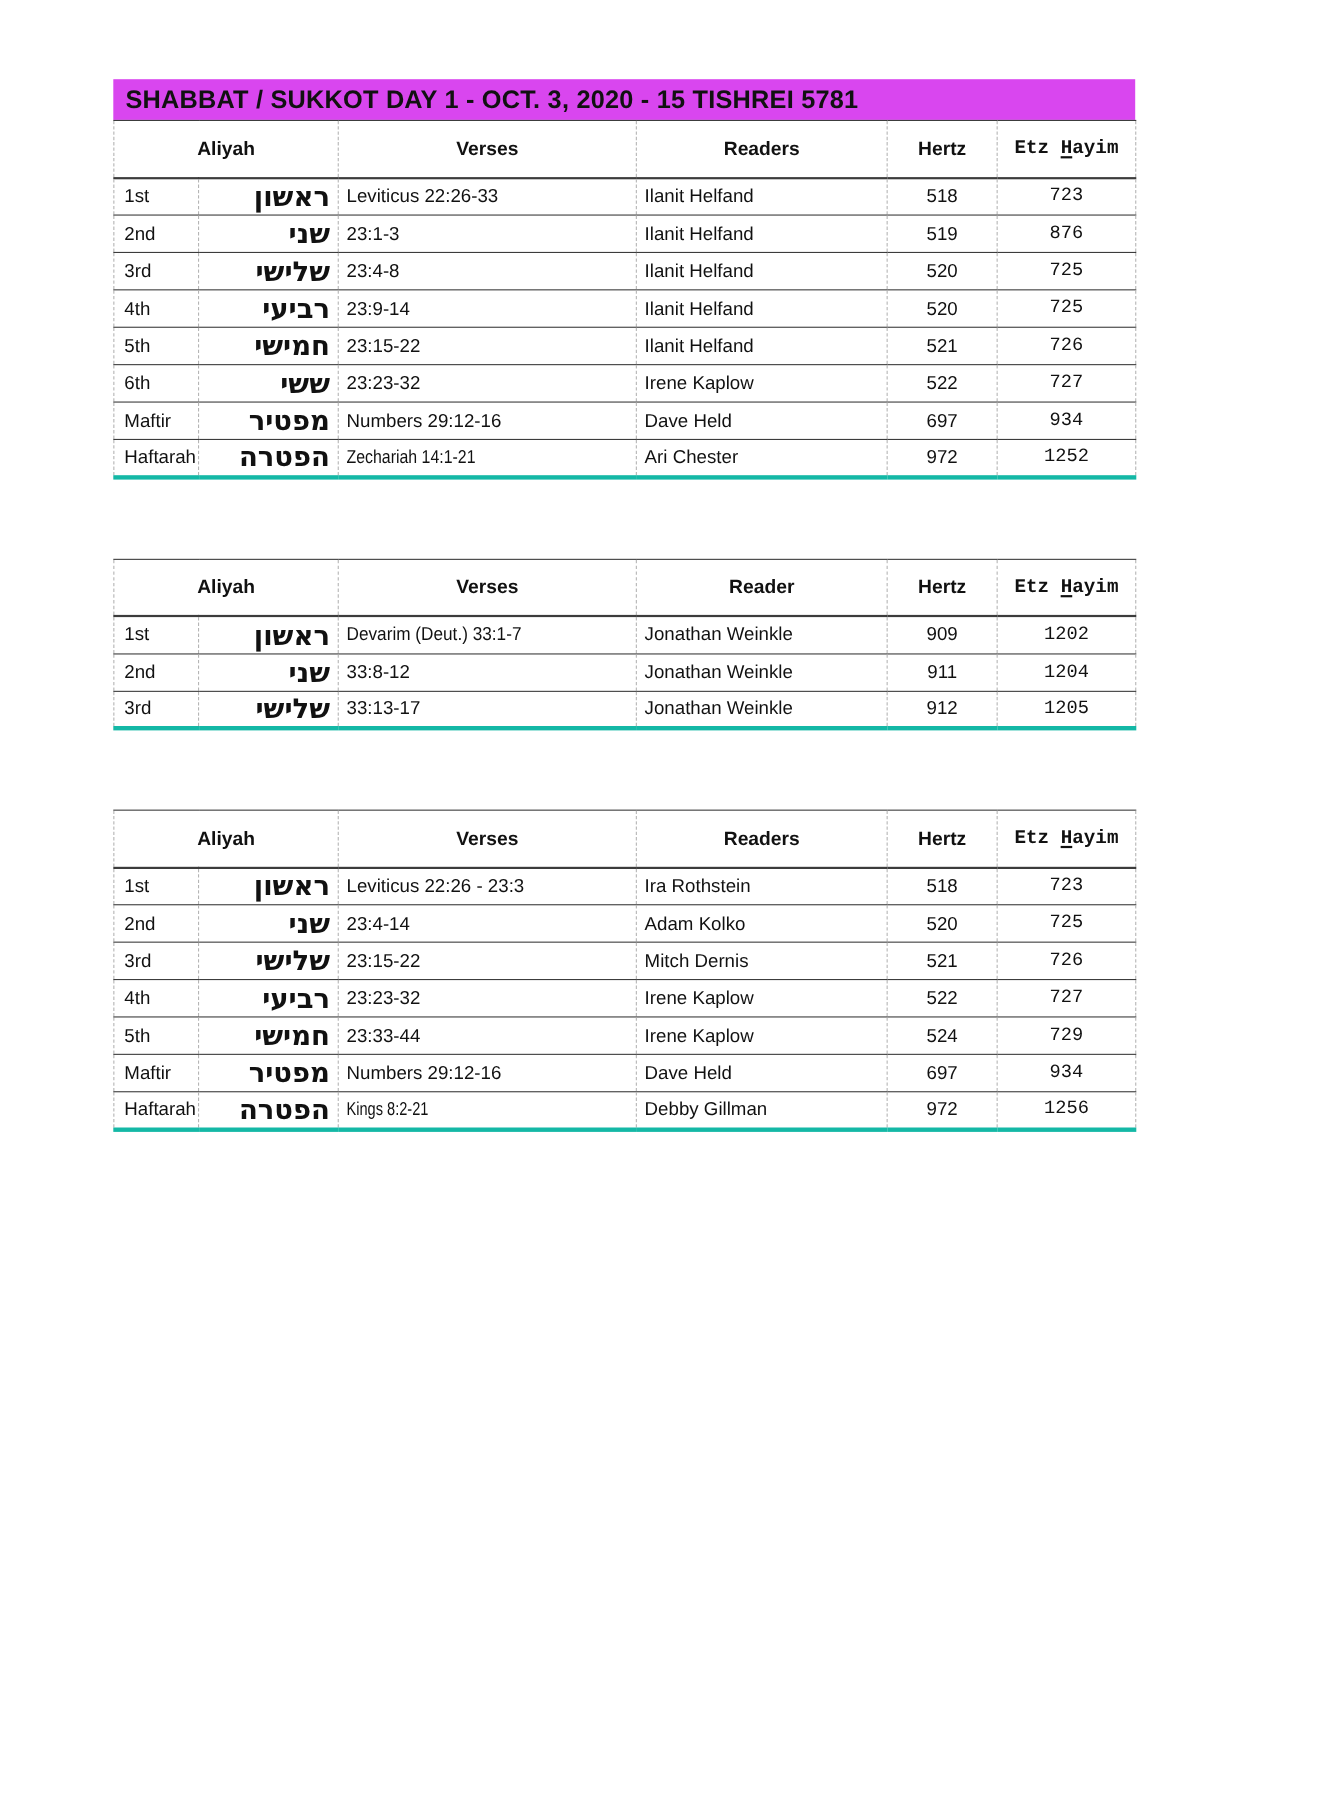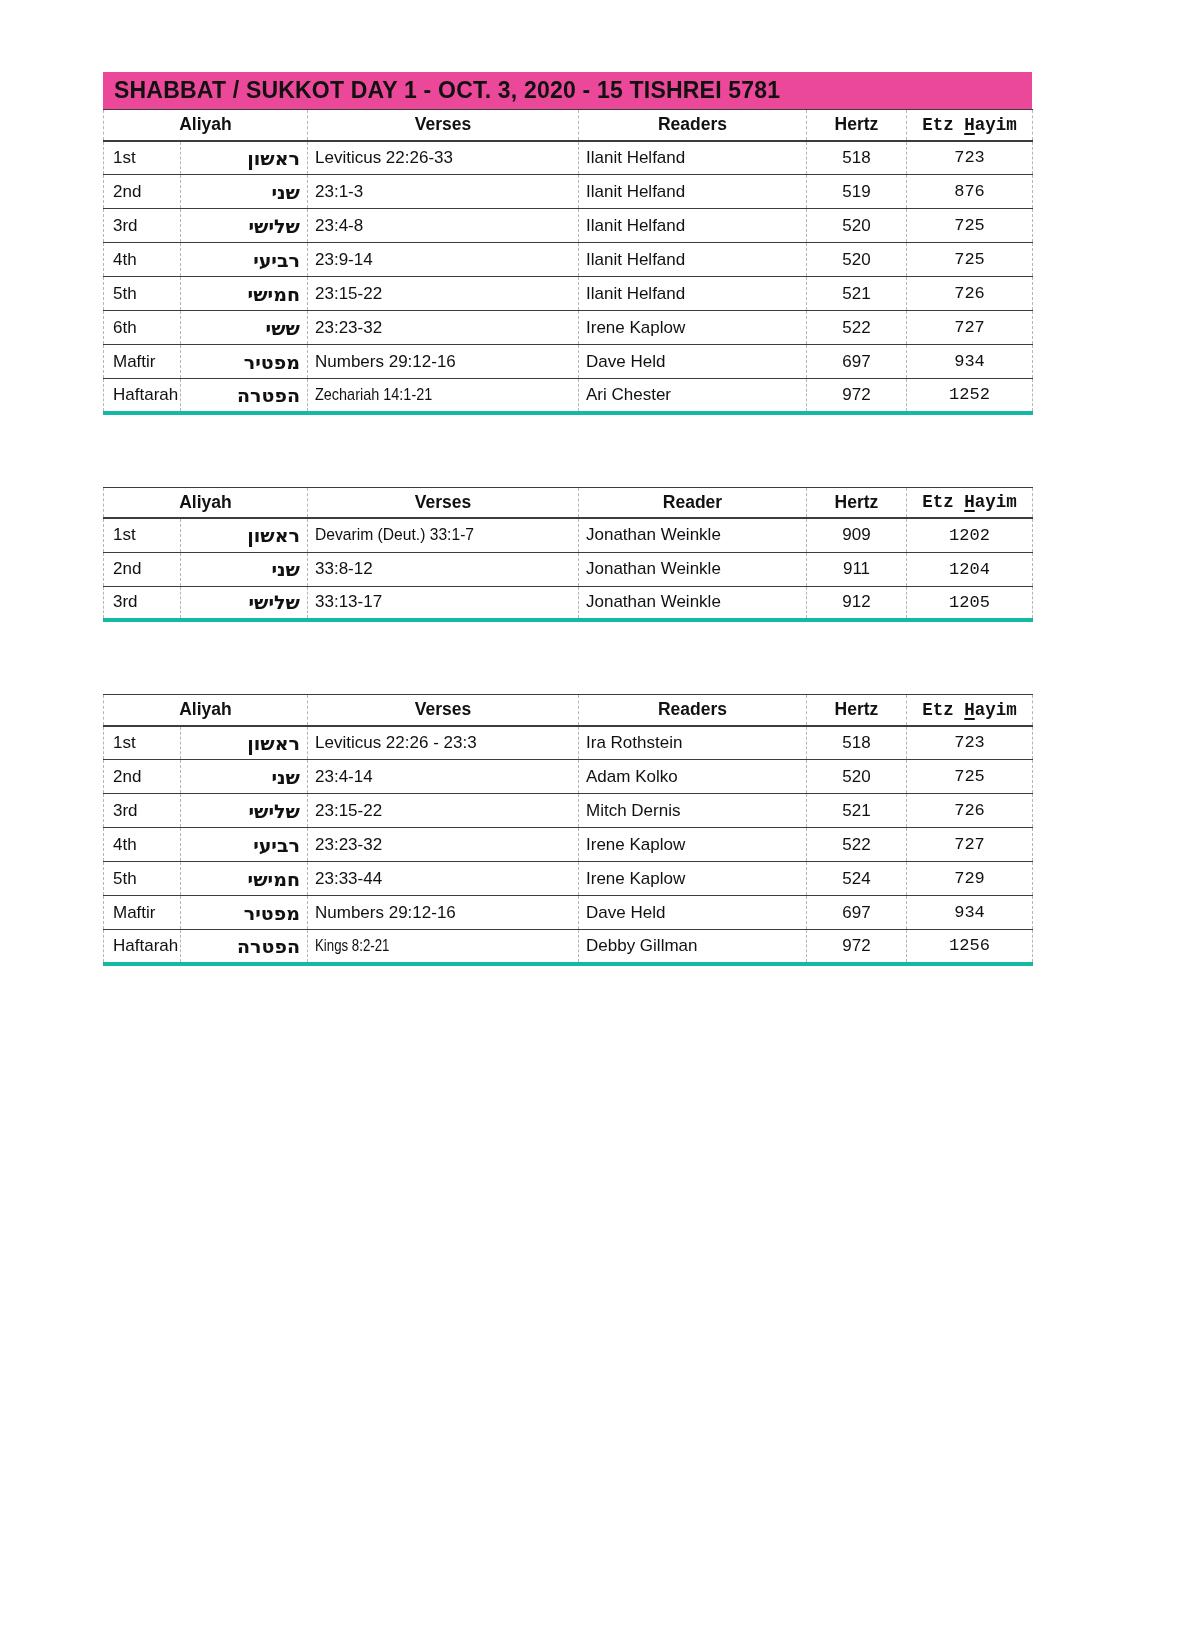--- a/index.html
+++ b/index.html
@@ -18,21 +18,21 @@
   .doc {
     position: absolute;
     left: 103px;
     top: 72px;
     width: 929px;
   }
   .sheet-section {
     margin-bottom: 72px;
   }
   .title-band {
-    background: #ec4899;
+    background: #d946ef;
     height: 37px;
     display: flex;
     align-items: center;
     padding-left: 11px;
     box-sizing: border-box;
     font-weight: bold;
     font-size: 23px;
     letter-spacing: 0.2px;
     white-space: pre;
   }
@@ -56,39 +56,39 @@
   th, td {
     border-left: 1px dashed #b5b5b5;
     overflow: hidden;
     white-space: pre;
     box-sizing: border-box;
   }
   th:last-child, td:last-child { border-right: 1px dashed #b5b5b5; font-family: Liberation Mono, monospace; }
   thead th {
     font-weight: bold;
     font-size: 17.5px;
-    height: 31px;
+    height: 52px;
     text-align: center;
     border-top: 1px solid #3c3c3c;
     border-bottom: 2px solid #3c3c3c;
     vertical-align: middle;
   }
   tbody td {
     height: 34px;
     font-size: 17px;
     vertical-align: middle;
   }
   tbody tr + tr td { border-top: 1px solid #3c3c3c; }
   tbody tr:last-child td { border-bottom: 4px solid #14b8a6; }
   .c-ord  { text-align: left;  padding-left: 9px; }
   .c-heb  {
     text-align: right;
     padding-right: 7px;
     font-weight: bold;
-    font-size: 19px;
+    font-size: 25px;
     font-family: "DejaVu Sans", sans-serif;
   }
   .c-verses { text-align: left; padding-left: 7px; }
   .c-reader { text-align: left; padding-left: 7px; }
   .c-num    { text-align: center; }
   .cond {
     display: inline-block;
     transform-origin: left center;
     white-space: pre;
   }

